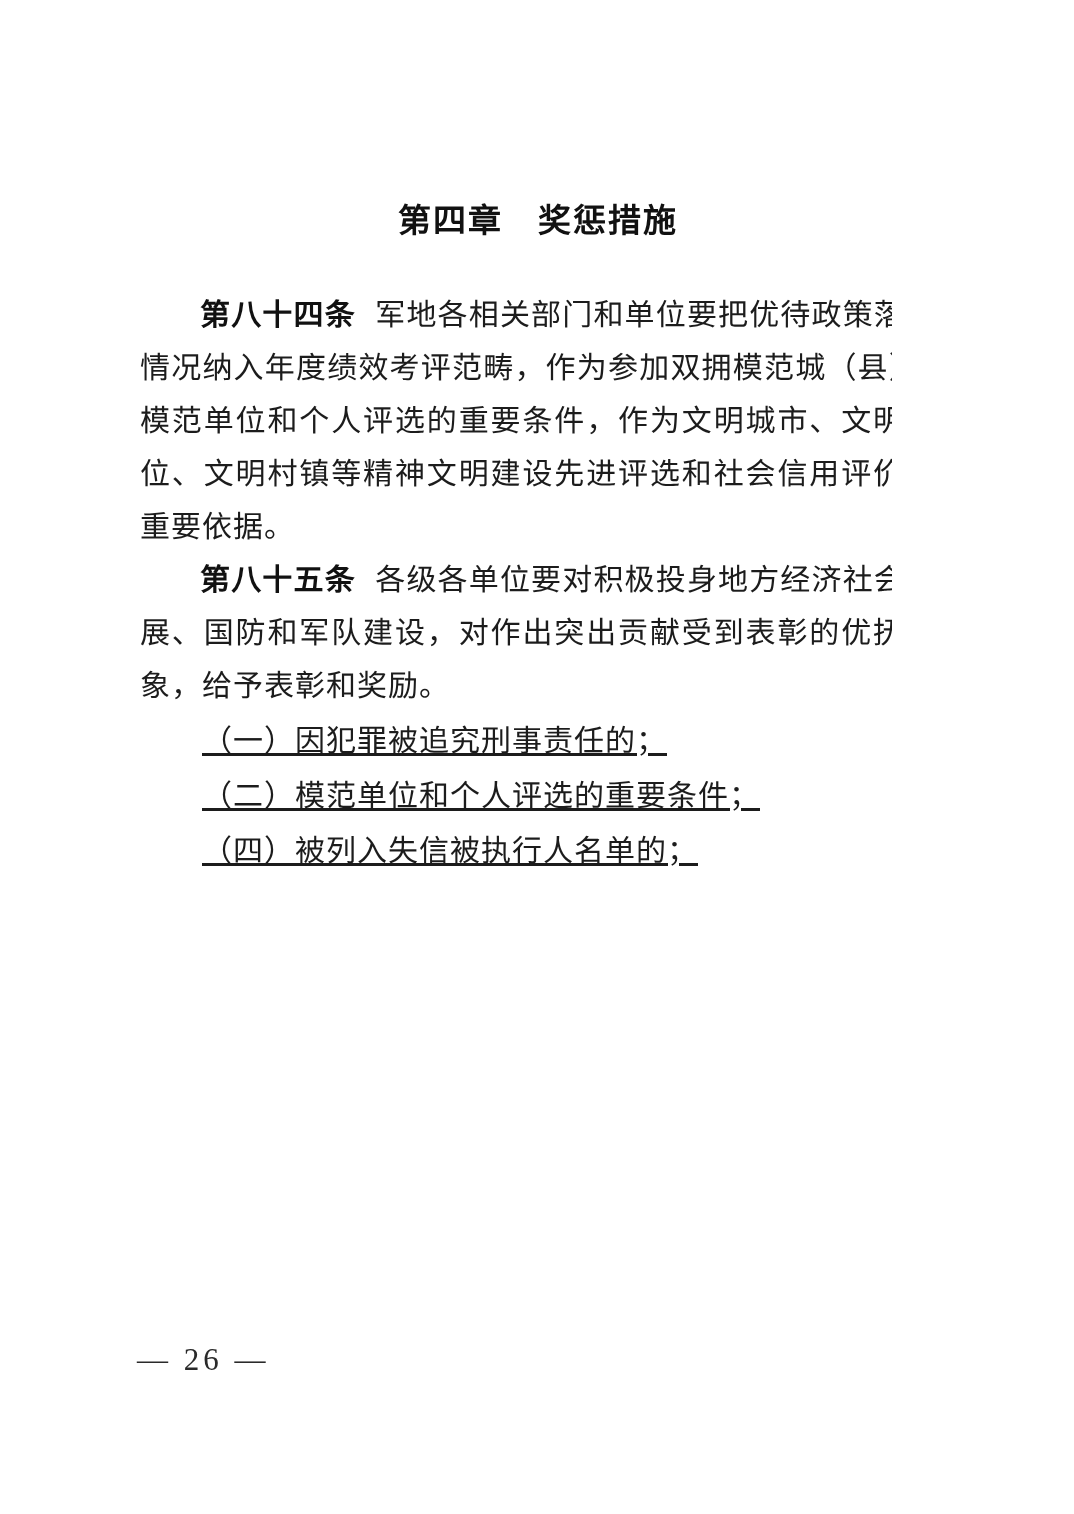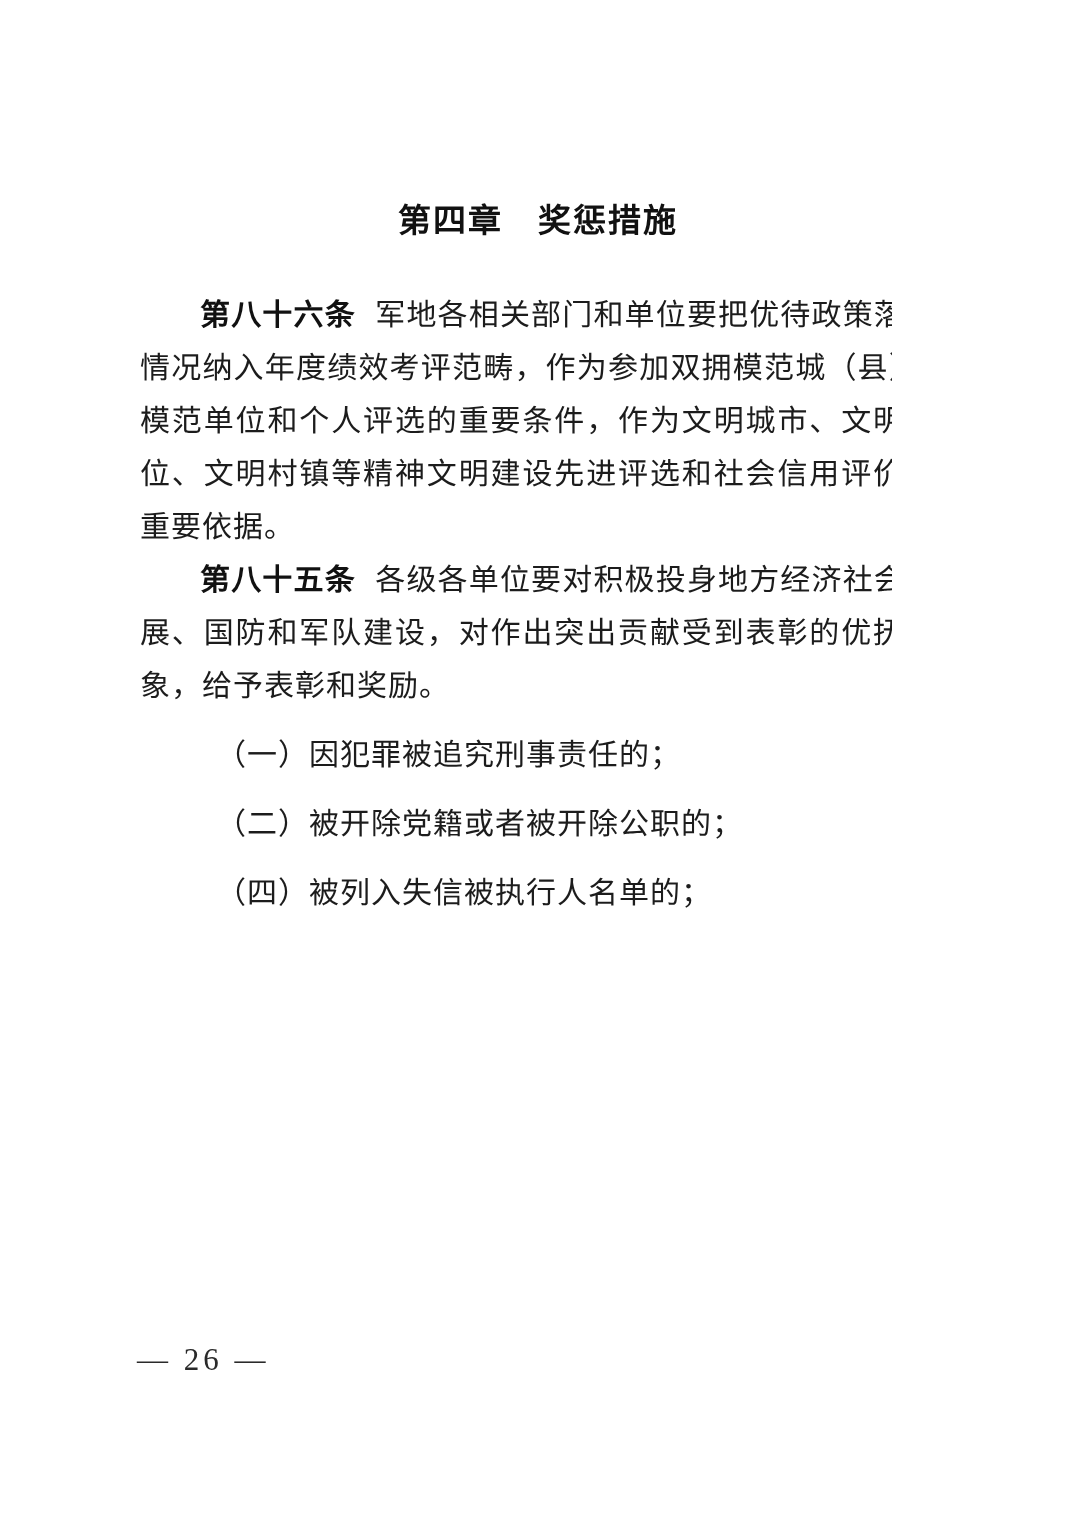--- a/index.html
+++ b/index.html
@@ -45,22 +45,23 @@
     margin: 0;
     text-indent: 2em;
   }
   .article-label {
     font-family: "Liberation Sans", "DejaVu Sans", sans-serif;
     font-weight: 700;
     color: #111111;
     margin-right: 0.65em;
   }
   .clause {
-    margin: 16px;
+    margin: 2px;
     text-indent: 2em;
+    text-decoration: underline;
   }
   .page-number {
     position: absolute;
     left: 137px;
     top: 1338px;
     font-family: "Liberation Serif", "DejaVu Serif", serif;
     font-size: 31px;
     line-height: 44px;
     color: #2a2a2a;
     letter-spacing: 4px;
@@ -71,29 +72,29 @@
 <body>
 
 <div class="page">
   <div class="content">
 
     <h1 class="chapter-title">第四章　奖惩措施</h1>
 
     <div class="body-text">
 
       <p class="para">
-        <span class="article-label">第八十六条</span><span>军地各相关部门和单位要把优待政策落实情况纳入年度绩效考评范畴，作为参加双拥模范城（县）、模范单位和个人评选的重要条件，作为文明城市、文明单位、文明村镇等精神文明建设先进评选和社会信用评价的重要依据。</span>
+        <span class="article-label">第八十四条</span><span>军地各相关部门和单位要把优待政策落实情况纳入年度绩效考评范畴，作为参加双拥模范城（县）、模范单位和个人评选的重要条件，作为文明城市、文明单位、文明村镇等精神文明建设先进评选和社会信用评价的重要依据。</span>
       </p>
 
       <p class="para">
         <span class="article-label">第八十五条</span><span>各级各单位要对积极投身地方经济社会发展、国防和军队建设，对作出突出贡献受到表彰的优抚对象，给予表彰和奖励。</span>
       </p>
 
 
       <p class="clause">（一）因犯罪被追究刑事责任的；</p>
-      <p class="clause">（二）被开除党籍或者被开除公职的；</p>
+      <p class="clause">（二）模范单位和个人评选的重要条件；</p>
       <p class="clause">（四）被列入失信被执行人名单的；</p>
 
     </div>
   </div>
 
   <div class="page-number">— 26 —</div>
 </div>
 
 </body></html>

